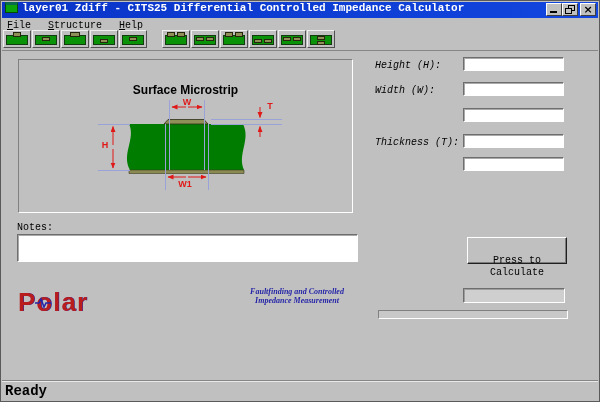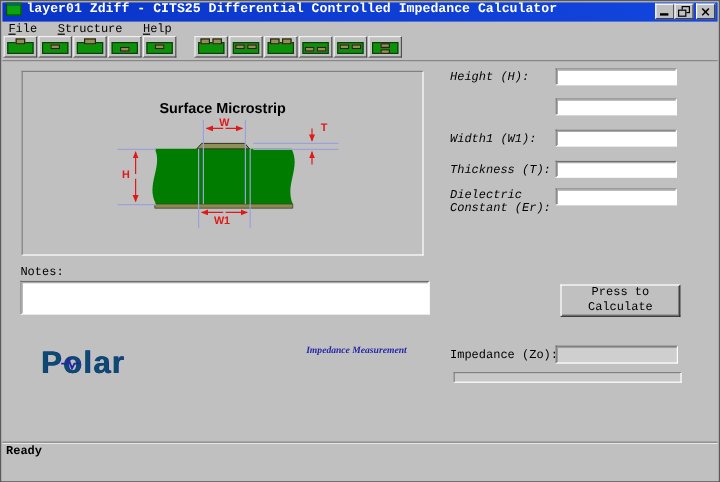--- a/index.html
+++ b/index.html
@@ -66,38 +66,38 @@
   
   .frow-label { position:absolute; left:374px; width:92px; font-size:10px; line-height:10.5px; color:#000;font-style:italic; }
   .fld { position:absolute; left:462px; width:101px; height:14px; background:#fff;
     border:1px solid; border-color:#6e6e6e #ffffff #ffffff #6e6e6e;
     box-shadow:inset 1px 1px 0 rgba(64,64,64,.45);
     font:10px "Liberation Mono", monospace; padding:0 2px; outline:none; }
   
   .calc-btn { position:absolute; left:466px; top:236px; width:100px; height:27px;
     background:#c0c0c0; border:1px solid; border-color:#ffffff #202020 #202020 #ffffff;
     box-shadow:inset -1px -1px 0 #7c7c7c;
-    font:10px "Liberation Mono", monospace; text-align:center; line-height:12px; padding-top:1px; cursor:default; }
+    font:10px "Liberation Mono", monospace; text-align:center; line-height:12px; padding-top:17px; cursor:default; }
   .imp-label { position:absolute; left:374px; top:290px; font-size:10px; }
   .imp-box { position:absolute; left:462px; top:287px; width:102px; height:15px;
     background:#cfcfcf; border:1px solid; border-color:#6e6e6e #ffffff #ffffff #6e6e6e;
     box-shadow:inset 1px 1px 0 rgba(64,64,64,.35); font-size:10px; }
   .progress { position:absolute; left:377px; top:309px; width:190px; height:9px;
     background:#c8c8c8; border:1px solid; border-color:#808080 #ffffff #ffffff #808080; }
   
-  .logo { position:absolute; left:33px; top:286px; color:#0c4a6e;
+  .logo { position:absolute; left:17px; top:286px; color:#b91c1c;
     font:bold 26px "Liberation Sans", sans-serif; letter-spacing:1px;
     text-shadow:0.6px 0 0 #2525a8; }
   .logo-zig { position:absolute; left:16px; top:10px; }
   .tagline { position:absolute; left:236px; top:287px; width:120px; text-align:center;
     color:#2525a8; font:bold italic 8px "Liberation Serif", serif; line-height:8.5px; }
   
-  .statusbar { position:absolute; left:1px; right:1px; bottom:1px; height:32px;
+  .statusbar { position:absolute; left:1px; right:1px; bottom:1px; height:20px;
     border-top:1px solid #868686; box-shadow:inset 0 1px 0 #e8e8e8;
-    font-size:10px; font-weight:bold; padding:2px 0 0 3px; color:#000;font-family:Liberation Mono, monospace; }
+    font-size:14px; font-weight:bold; padding:2px 0 0 3px; color:#000;font-family:Liberation Mono, monospace; }
 </style>
 </head>
 <body>
 
 <div class="window">
 
   <div class="titlebar">
     <div class="app-icon"></div>
     <div class="title-text">layer01 Zdiff - CITS25 Differential Controlled Impedance Calculator</div>
     <div class="winbtns">
@@ -229,43 +229,42 @@
       </g>
     </svg>
     <div class="dim dim-w">W</div>
     <div class="dim dim-t">T</div>
     <div class="dim dim-h">H</div>
     <div class="dim dim-w1">W1</div>
   </div>
 
   <div class="frow-label" style="top:60px">Height (H):</div>
   <input class="fld" style="top: 56px;" value="">
+  <div class="frow-label" style="top:85px">Width (W):</div>
   <input class="fld" style="top: 81px;" value="">
-  <div class="frow-label" style="top:111px">Width1 (W1):</div>
   <input class="fld" style="top: 107px;" value="">
   <div class="frow-label" style="top:137px">Thickness (T):</div>
   <input class="fld" style="top: 133px;" value="">
-  <div class="frow-label" style="top:158px">Dielectric Constant (Er):</div>
   <input class="fld" style="top: 156px;" value="">
 
   <div class="notes-label">Notes:</div>
   <textarea class="notes-box" style=""></textarea>
 
   <div class="calc-btn">Press to Calculate</div>
-  <div class="imp-label">Impedance (Zo):</div>
   <div class="imp-box"></div>
   <div class="progress"></div>
 
   <div class="logo">
     <span>Polar</span>
     <svg class="logo-zig" width="18" height="12" viewBox="0 0 18 12">
       <polyline points="1,6 5,6 7,2 10,10 12,6 17,6" fill="none" stroke="#2525a8" stroke-width="1.6"></polyline>
     </svg>
   </div>
   <div class="tagline">
+    <div>Faultfinding and Controlled</div>
     <div>Impedance Measurement</div>
   </div>
 
   <div class="statusbar">
     <span>Ready</span>
   </div>
 
 </div>
 
 </body></html>

